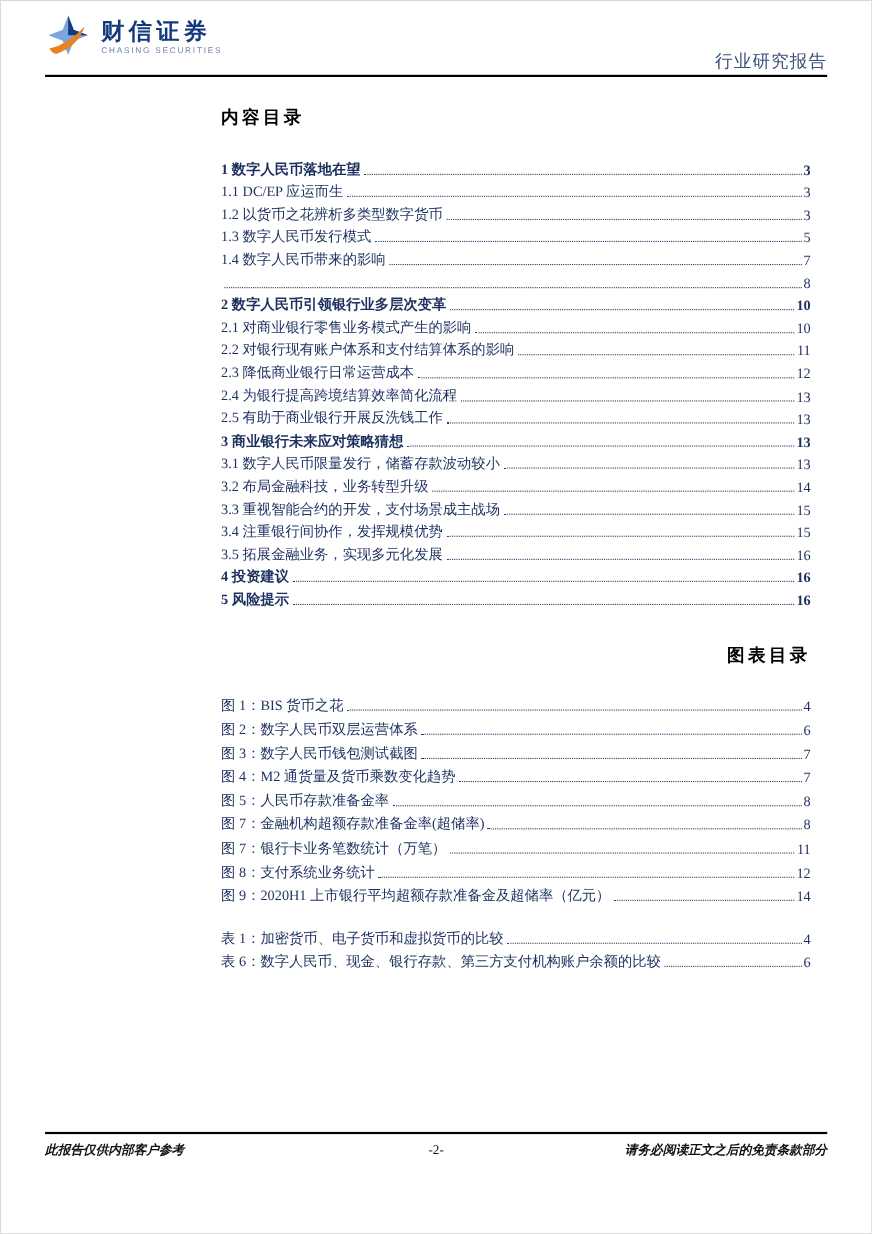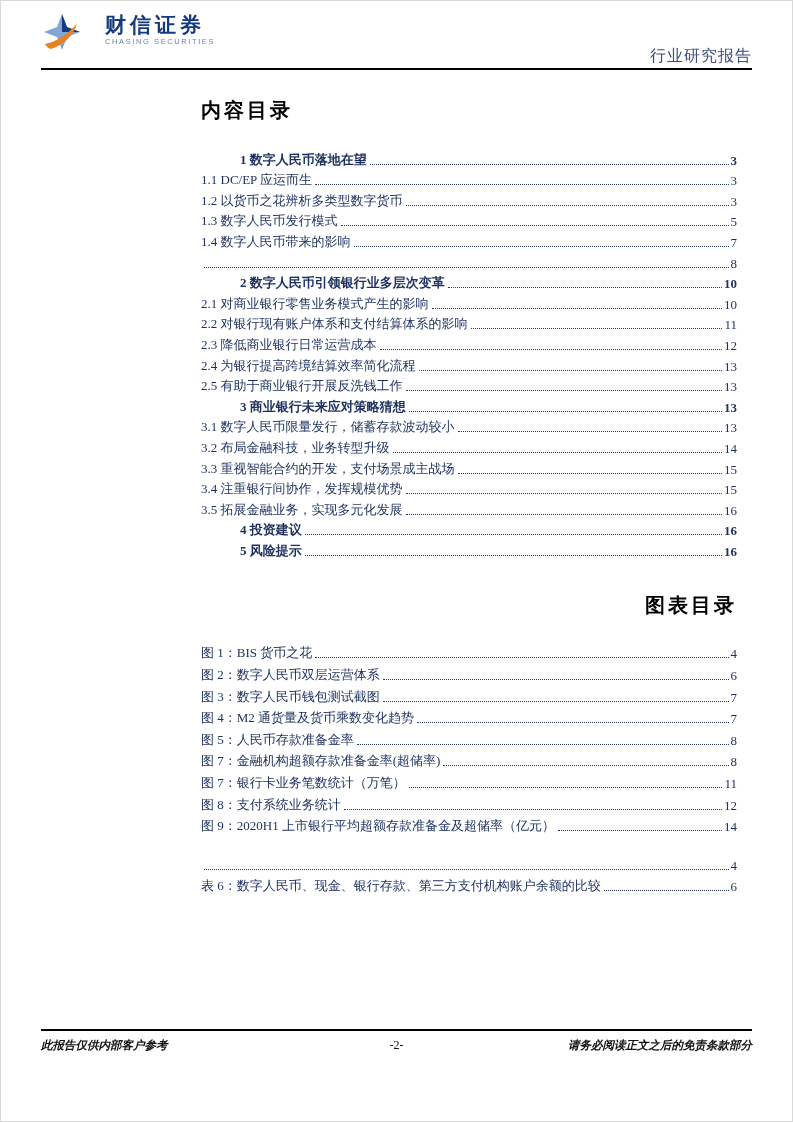--- a/index.html
+++ b/index.html
@@ -10,53 +10,53 @@
     margin:0 auto;
     background:#ffffff;
     border:1px solid #d9d9d9;
     font-family:"Liberation Serif","DejaVu Serif",serif;
     overflow:hidden;
     color:#1c2f5e;
   }
 
   
   .header { position:absolute; top:12px; left:40px; right:40px; height:54px; }
-  .brand { display:flex; gap:22px; }
+  .brand { display:flex; align-items:center; gap:9px; }
   .logo-mark { width:42px; height:42px; flex:0 0 auto; }
   .brand-text { display:flex; flex-direction:column; line-height:1.1; }
   .brand-cn {
     font-family:"Liberation Sans","DejaVu Sans",sans-serif;
     font-size:21px; font-weight:bold; color:#14397c; letter-spacing:4px;
   }
   .brand-en {
     font-family:"Liberation Sans","DejaVu Sans",sans-serif;
     font-size:7.5px; color:#6d83a8; letter-spacing:1.6px; margin-top:2px;
   }
   .report-type {
     position:absolute; right:0; bottom:0;
     font-family:"Liberation Sans","DejaVu Sans",sans-serif;
     font-size:16px; color:#3a4f79; letter-spacing:1px;margin-top:32px;
   }
   .header-rule { position:absolute; top:67px; left:40px; right:40px; height:2px; background:#000; }
 
   
   .main { position:absolute; top:96px; left:200px; width:536px; }
   .section-title {
-    font-size:20px; font-weight:bold; color:#000;
+    font-size:16px; font-weight:bold; color:#000;
     letter-spacing:3px; margin-bottom:24px;
   }
   .section-title.second { margin-top:32px; margin-bottom:22px;text-align:right; }
 
   .toc-list { width:100%; }
   .toc-row {
     display:flex; align-items:flex-end;
     height:20.6px; font-size:13px; color:#1c2f5e;
   }
   .fig-list .toc-row { height:21.6px; }
-  .toc-row.lvl1 { font-weight:bold;margin-left:39px; }
+  .toc-row.lvl1 { font-weight:bold; }
   .toc-label { white-space:nowrap; overflow:hidden; text-overflow:clip; max-width:470px; }
   .leader {
     flex:1 1 auto; min-width:12px;
     border-bottom:1.6px dotted #2a3a60;
     margin:0 2px 4px 3px;
   }
   .toc-page { white-space:nowrap; }
 
   .table-list { margin-top:17px; }
 
@@ -243,20 +243,21 @@
           <span class="toc-page">12</span>
         </div>
         <div class="toc-row">
           <span class="toc-label">图 9：2020H1 上市银行平均超额存款准备金及超储率（亿元）</span>
           <span class="leader"></span>
           <span class="toc-page">14</span>
         </div>
       </div>
     <div class="toc-list fig-list table-list">
         <div class="toc-row">
+          <span class="toc-label">表 1：加密货币、电子货币和虚拟货币的比较</span>
           <span class="leader"></span>
           <span class="toc-page">4</span>
         </div>
         <div class="toc-row">
           <span class="toc-label">表 6：数字人民币、现金、银行存款、第三方支付机构账户余额的比较</span>
           <span class="leader"></span>
           <span class="toc-page">6</span>
         </div>
       </div>
   </div>

